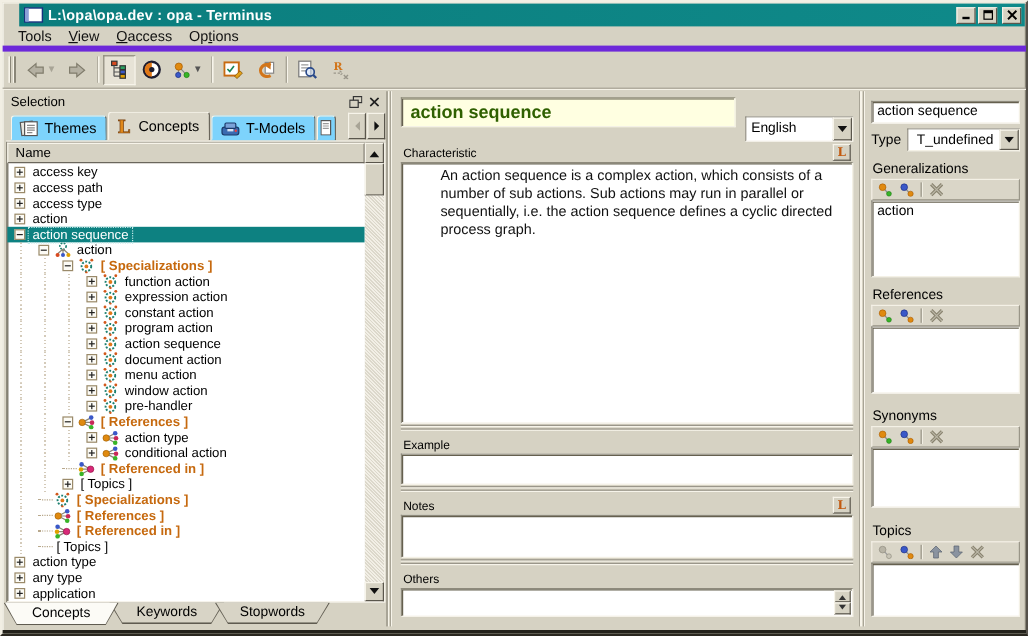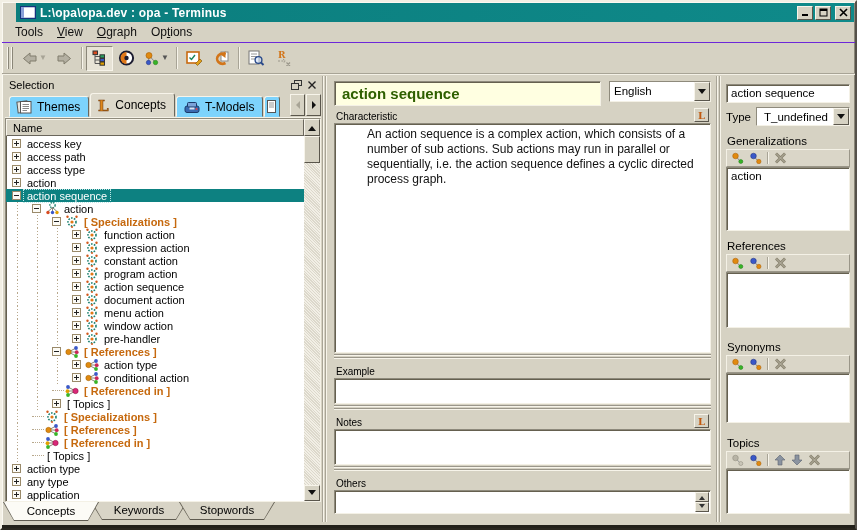--- a/index.html
+++ b/index.html
@@ -8,21 +8,21 @@
     border:2px solid;border-color:#f2efe4 #55514a #2a271f #f2efe4;
     box-shadow:inset 1px 1px 0 #fbf9f2, inset -1px -1px 0 #8a8678;
     display:flex;flex-direction:column;overflow:hidden;}
   
   .titlebar{height:19px;background:linear-gradient(90deg,#0b7d7d,#0f8a8a);display:flex;align-items:center;padding:0 3px;flex:0 0 auto;margin:1px 1px 0 14px;}
   .titlebar .ticon{width:16px;height:13px;margin:0 4px 0 1px;flex:0 0 auto;}
   .titlebar .ttext{color:#fff;font-weight:bold;font-size:12px;letter-spacing:.2px;flex:1;white-space:nowrap;overflow:hidden;}
   .wbtn{width:16px;height:14px;margin-left:2px;background:#d6d2c3;border:1px solid;border-color:#f7f4ea #5a564c #5a564c #f7f4ea;display:flex;align-items:center;justify-content:center;flex:0 0 auto;}
   .wbtn.close{margin-left:4px;}
   
-  .menubar{height:21px;display:flex;align-items:center;padding:0 6px;flex:0 0 auto;border-bottom:1px solid #6d28d9;}
+  .menubar{height:21px;display:flex;align-items:center;padding:0 6px;flex:0 0 auto;border-bottom:5px solid #6d28d9;}
   .mitem{font-size:12px;color:#111;padding:2px 7px;cursor:default;}
   .mitem u{text-decoration:underline;}
   
   .toolbar{height:31px;display:flex;align-items:center;padding:0 2px;flex:0 0 auto;border-bottom:1px solid #a8a496;box-shadow:0 1px 0 #f4f1e6;}
   .tb-handle{width:7px;height:22px;margin:0 3px;background:
     linear-gradient(90deg,#f7f4ea 0 1px,#8a8678 1px 2px,transparent 2px 4px,#f7f4ea 4px 5px,#8a8678 5px 6px,transparent 6px);}
   .tbtn{height:25px;min-width:27px;display:flex;align-items:center;justify-content:center;gap:1px;padding:0 3px;border:1px solid transparent;background:transparent;}
   .tbtn.pressed{background:#e7e3d6;border-color:#8a8678 #f7f4ea #f7f4ea #8a8678;}
   .tbtn .caret{font-size:8px;color:#555;line-height:1;}
   .tbtn.disabled .caret{color:#a8a496;}
@@ -78,21 +78,21 @@
   .btab.active{z-index:3;height:19px;}
   .btab.active .face{background:#fcfbf6;}
   
   .mid-panel{flex:1;min-width:0;display:flex;flex-direction:column;padding:5px 4px 8px 6px;}
   .term-row{display:flex;flex:0 0 auto;gap:8px;align-items:stretch;}
   .term-title{flex:1;background:#ffffe1;border:1px solid;border-color:#8e8a7c #f4f1e6 #f4f1e6 #8e8a7c;box-shadow:inset 1px 1px 0 #65604f;
     font-size:15px;font-weight:bold;color:#2f6000;padding:3px 0 0 7px;height:25px;}
   .combo{display:flex;flex:0 0 auto;border:1px solid;border-color:#8e8a7c #f4f1e6 #f4f1e6 #8e8a7c;box-shadow:inset 1px 1px 0 #65604f;background:#fff;}
   .combo .val{flex:1;font-size:11.5px;padding:3px 2px 0 4px;background:#fff;white-space:nowrap;overflow:hidden;}
   .combo .cbtn{width:16px;background:#d6d2c3;border:1px solid;border-color:#f7f4ea #5a564c #5a564c #f7f4ea;display:flex;align-items:center;justify-content:center;}
-  .lang-combo{width:102px;height:21px;margin-top:0;}
+  .lang-combo{width:90px;height:21px;margin-top:16px;}
   .fields{flex:1;display:flex;flex-direction:column;min-height:0;}
   .frow{height:17px;display:flex;align-items:flex-end;padding:0 2px 1px 2px;flex:0 0 auto;}
   .frow .flabel{font-size:10px;flex:1;}
   .lbtn{width:15px;height:14px;background:#d6d2c3;border:1px solid;border-color:#f7f4ea #5a564c #5a564c #f7f4ea;display:flex;align-items:center;justify-content:center;font-family:"DejaVu Serif",serif;font-weight:bold;font-size:10px;color:#c25a10;}
   .fbox{background:#fff;border:1px solid;border-color:#8e8a7c #f4f1e6 #f4f1e6 #8e8a7c;box-shadow:inset 1px 1px 0 #65604f;
     font-size:12px;line-height:15px;color:#111;padding:3px 5px;overflow:hidden;position:relative;flex:0 0 auto;}
   .fbox.grow{flex:1;min-height:0;padding-left:32px;}
   .fsplit{height:8px;flex:0 0 auto;background:
     linear-gradient(#9a968a,#9a968a) 0 1px/100% 1px no-repeat,
     linear-gradient(#f7f4ea,#f7f4ea) 0 2px/100% 1px no-repeat,
@@ -147,21 +147,21 @@
     <span class="wbtn close">
         <svg width="9" height="9">
           <path d="M1 1 L8 8 M8 1 L1 8" stroke="#000" stroke-width="1.6"></path>
         </svg>
       </span>
   </div>
 
   <div class="menubar" id="menubar">
       <div class="mitem"><span>Tools</span><u></u><span></span></div>
       <div class="mitem"><span></span><u>V</u><span>iew</span></div>
-      <div class="mitem"><span></span><u>O</u><span>graph</span></div>
+      <div class="mitem"><span></span><u>O</u><span>access</span></div>
       <div class="mitem"><span>Op</span><u>t</u><span>ions</span></div>
     </div>
 
   <div class="toolbar" id="toolbar">
       <div class="tb-handle"></div>
       <div class="tbtn disabled">
         <span class="sicon">
           <svg width="17" height="15">
             <path d="M9 2 L2.5 7.5 L9 13 L9 10 H15 V5 H9 Z" fill="#b4b0a2" stroke="#807c6c"></path>
           </svg>

